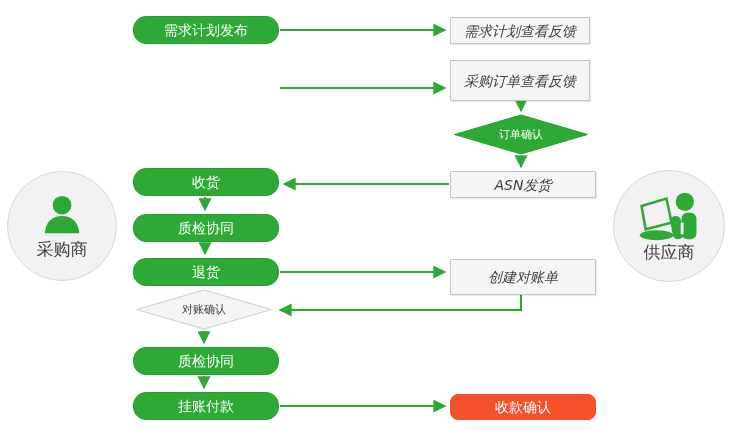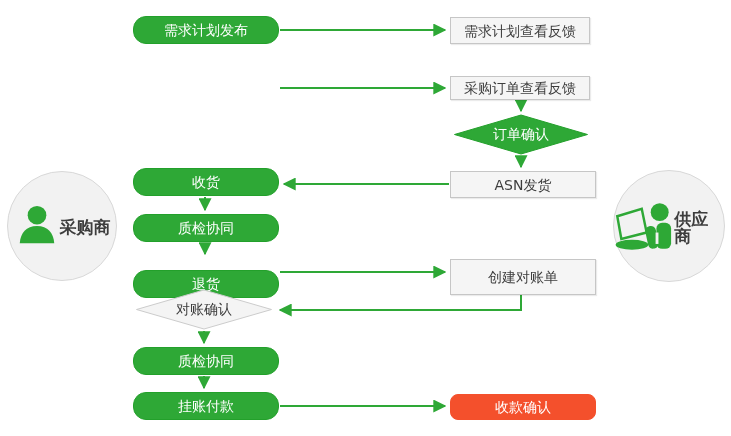--- a/index.html
+++ b/index.html
@@ -16,40 +16,40 @@
     box-sizing:border-box;font-size:14px;line-height:1;white-space:nowrap;
   }
   .node.green{
     background:var(--green,#2EA836);border:1px solid var(--green-border,#23A02B);
     color:#fff;border-radius:13px;
   }
   .node.plain{
     background:var(--box-bg,#F5F5F5);border:1px solid var(--box-border,#C6C6C6);
     color:var(--text-dark,#3D3D3D);border-radius:0;
     box-shadow:1px 1px 1px rgba(0,0,0,0.08);
+    font-style:italic;
   }
   .node.red{
     background:var(--red,#F4502C);border:1px solid var(--red,#F4502C);
     color:#fff;border-radius:8px;
   }
 
-  .diamond{position:absolute;display:flex;align-items:center;justify-content:center;font-size:14px;text-align:center;}
+  .diamond{position:absolute;display:flex;align-items:center;justify-content:center;font-size:11px;text-align:center;}
   .diamond svg{position:absolute;left:0;top:0;width:100%;height:100%;}
   .diamond .lbl{position:relative;z-index:1;}
   .d-green{fill:var(--green,#2EA836);stroke:var(--green-border,#23A02B);stroke-width:1;}
   .d-light{fill:var(--diamond-bg,#F4F4F4);stroke:var(--diamond-border,#CCCCCC);stroke-width:1;}
   .diamond.green-d .lbl{color:#fff;}
   .diamond.light-d .lbl{color:var(--text-dark,#3D3D3D);}
 
   .actor{
     position:absolute;border-radius:50%;
     background:var(--circle-bg,#F2F2F2);border:1px solid var(--circle-border,#D8D8D8);
-    display:flex;flex-direction:row;align-items:center;justify-content:center;
+    display:flex;flex-direction:column;align-items:center;justify-content:center;
     box-sizing:border-box;
-    font-weight:bold;
   }
   .actor .lbl{font-size:17px;color:var(--text-dark,#3D3D3D);margin-top:3px;line-height:1;}
   .icon{display:block;}
   .ic-fill{fill:var(--green,#2EA836);}
   .ic-stroke{fill:var(--circle-bg,#F2F2F2);stroke:var(--green,#2EA836);stroke-width:3;}
 </style>
 </head>
 <body>
 
 <div class="canvas">
@@ -76,42 +76,42 @@
 
   <div class="node green" style="left:133px;top:16px;width:146px;height:28px">
     <span>需求计划发布</span>
   </div>
   <div class="node green" style="left:133px;top:168px;width:146px;height:28px">
     <span>收货</span>
   </div>
   <div class="node green" style="left:133px;top:214px;width:146px;height:28px">
     <span>质检协同</span>
   </div>
-  <div class="node green" style="left:133px;top:270px;width:146px;height:28px">
+  <div class="node green" style="left:133px;top:258px;width:146px;height:28px">
     <span>退货</span>
   </div>
 
   <div class="diamond light-d" style="left:135px;top:289px;width:138px;height:41px">
     <svg viewBox="0 0 138 41" preserveAspectRatio="none">
       <polygon class="d-light" points="69,1 136.5,20.5 69,40 1.5,20.5"></polygon>
     </svg>
     <span class="lbl">对账确认</span>
   </div>
 
   <div class="node green" style="left:133px;top:347px;width:146px;height:28px">
     <span>质检协同</span>
   </div>
   <div class="node green" style="left:133px;top:392px;width:146px;height:28px">
     <span>挂账付款</span>
   </div>
 
   <div class="node plain" style="left:450px;top:17px;width:140px;height:27px">
     <span>需求计划查看反馈</span>
   </div>
-  <div class="node plain" style="left:450px;top:76px;width:140px;height:24px">
+  <div class="node plain" style="left:450px;top:60px;width:140px;height:41px">
     <span>采购订单查看反馈</span>
   </div>
 
   <div class="diamond green-d" style="left:453px;top:114px;width:136px;height:41px">
     <svg viewBox="0 0 136 41" preserveAspectRatio="none">
       <polygon class="d-green" points="68,1 134.5,20.5 68,40 1.5,20.5"></polygon>
     </svg>
     <span class="lbl">订单确认</span>
   </div>
 

